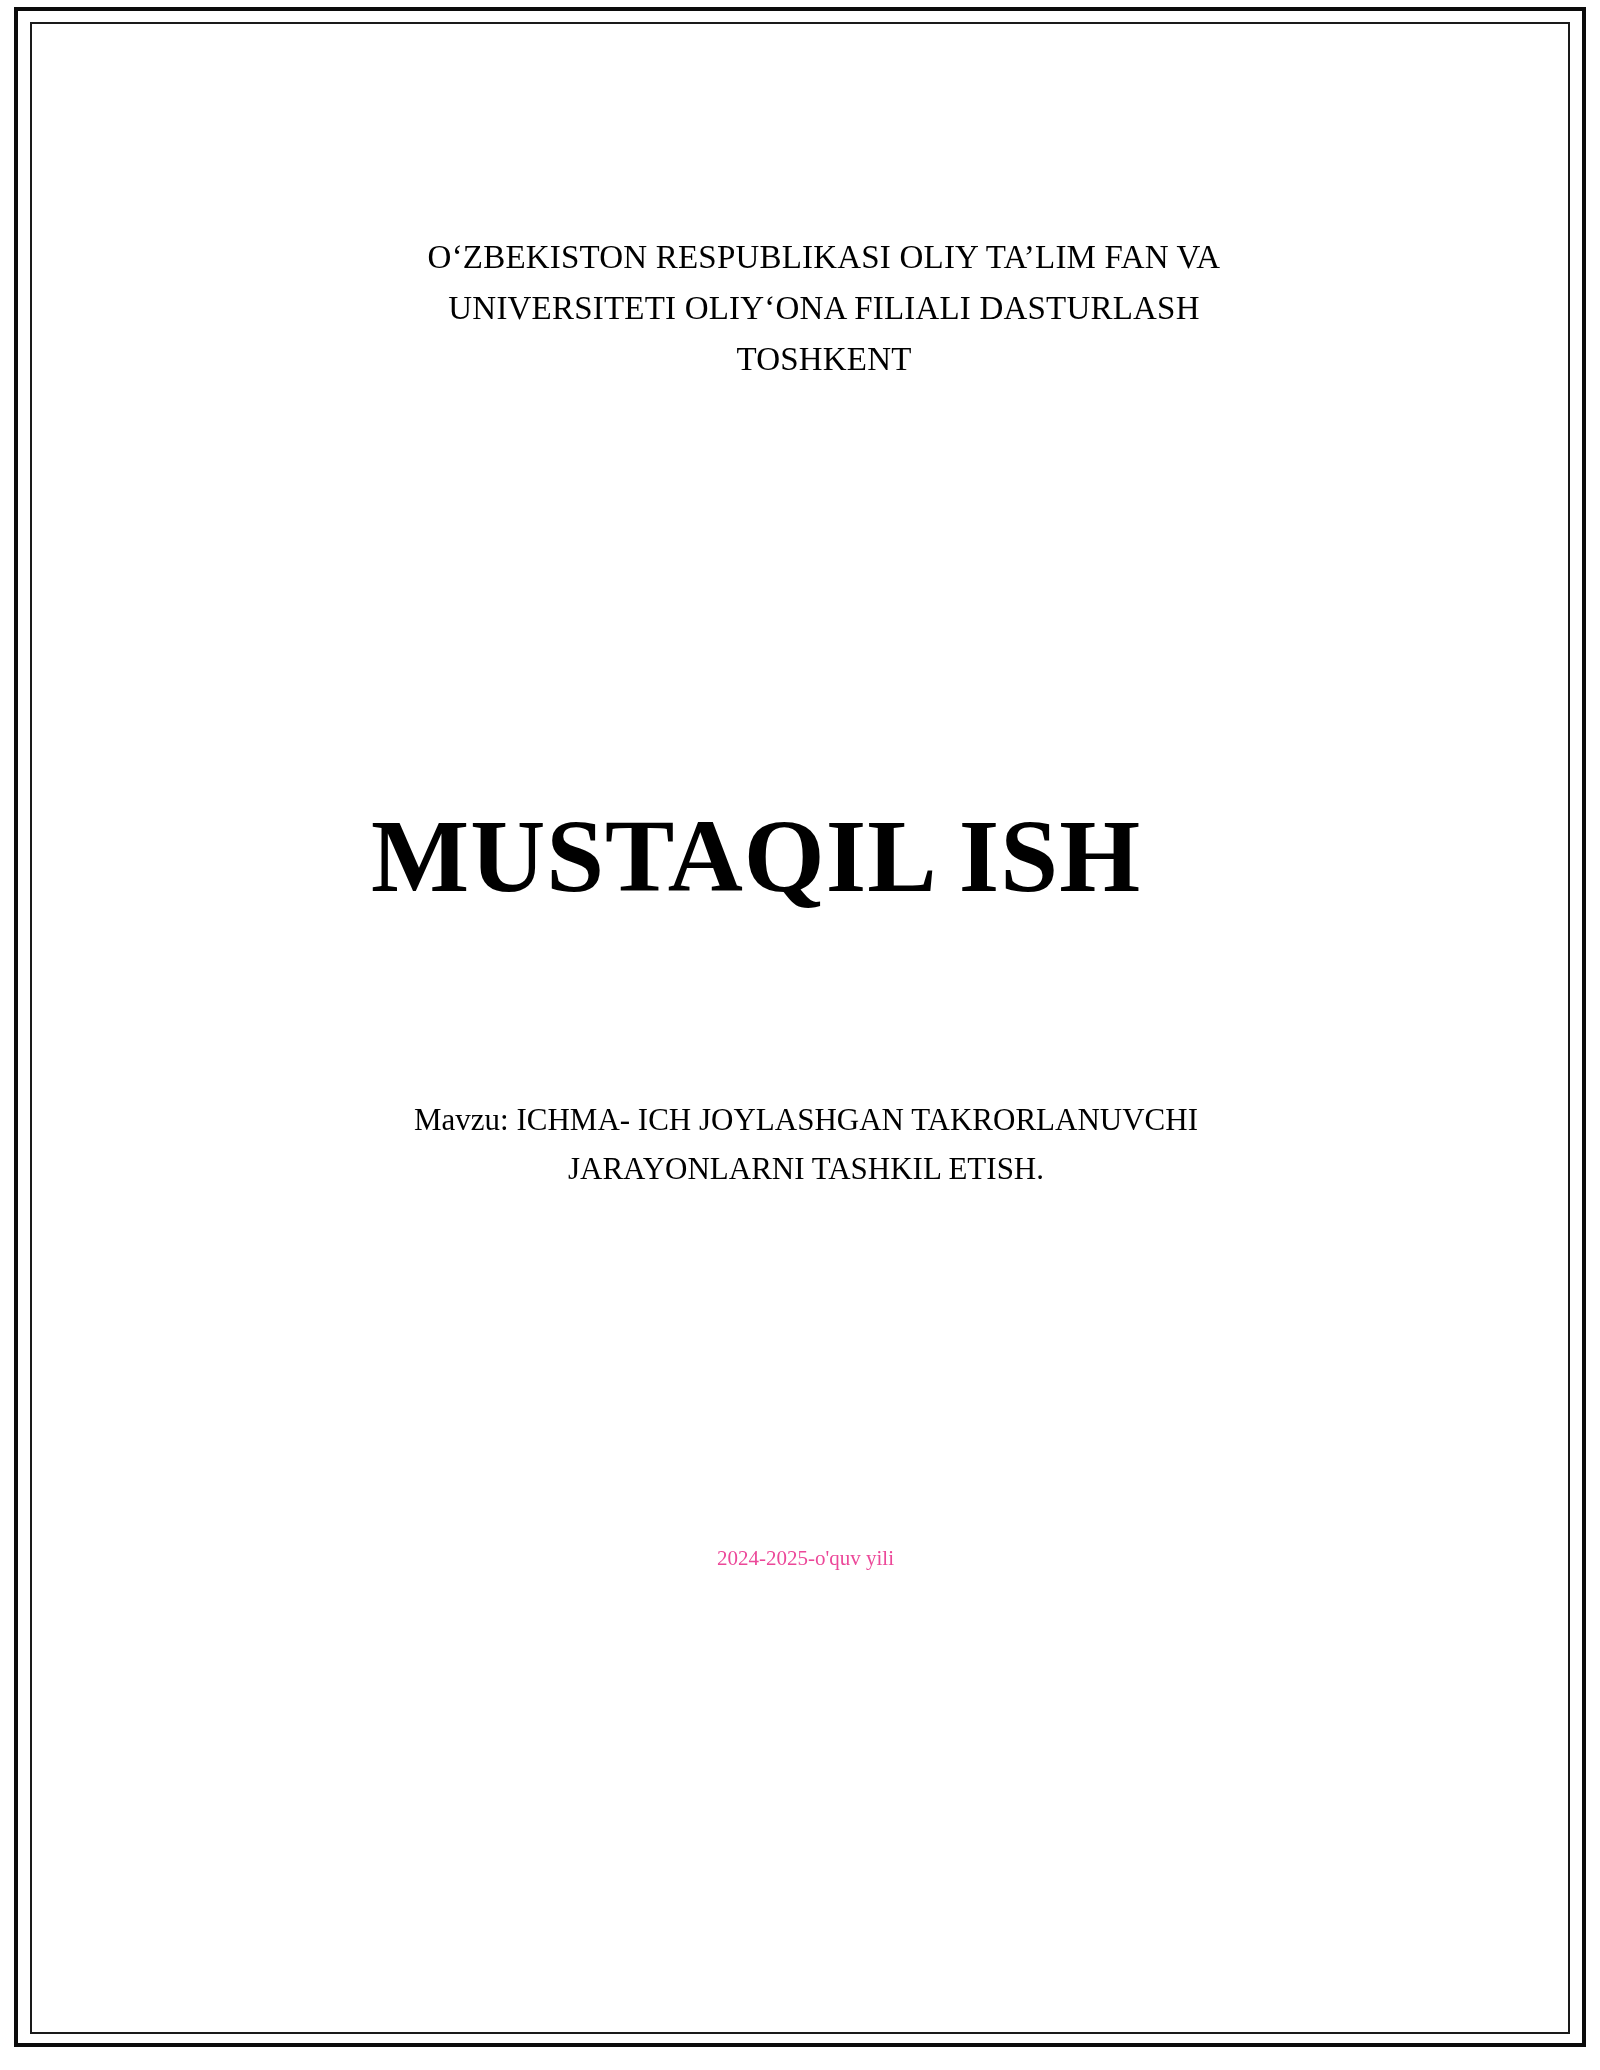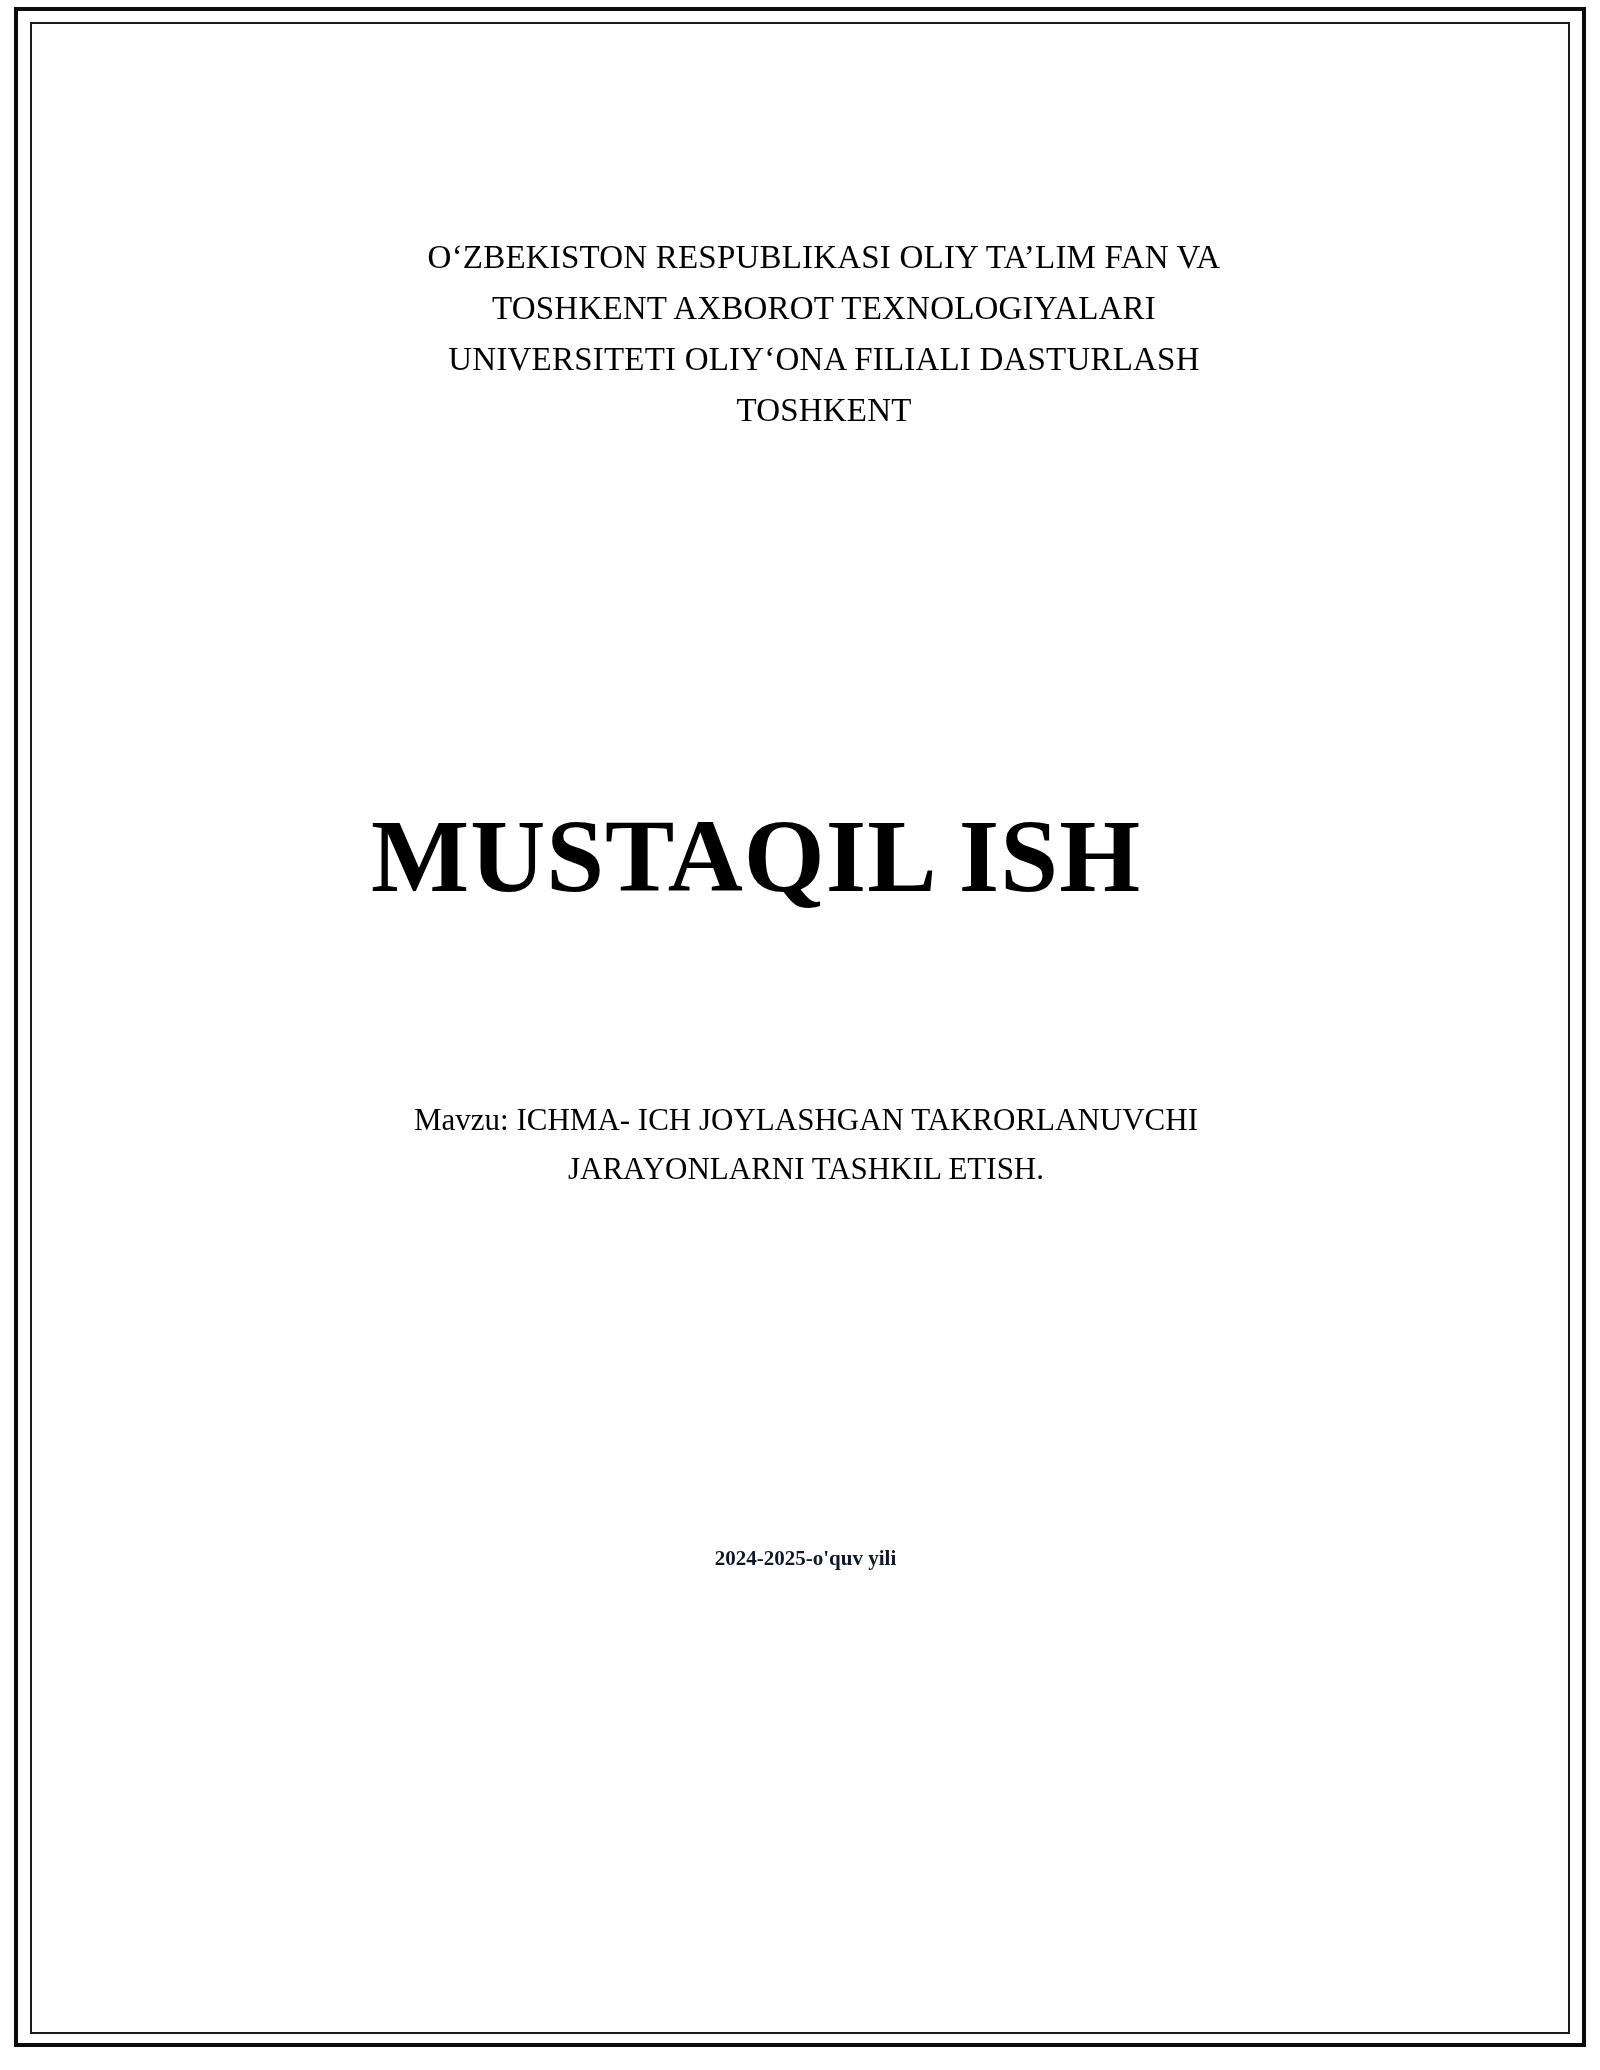--- a/index.html
+++ b/index.html
@@ -100,39 +100,38 @@
   }
   .year-block {
     position: absolute;
     left: 0;
     top: 1523px;
     width: 1540px;
     text-align: center;
   }
   .year-text {
     font-family: "Liberation Serif", serif;
-    font-weight: bold;
+    font-weight: normal;
     font-size: 21px;
     line-height: 26px;
-    color: #0f172a;
+    color: #ec4899;
     margin-left: 11px;
   }
 </style>
 </head>
 <body>
 
 <div class="page">
   <div class="page-frame-outer"></div>
   <div class="page-frame-inner"></div>
 
   <div class="content">
 
     <div class="header-block">
       <div class="header-line">O‘ZBEKISTON RESPUBLIKASI OLIY TA’LIM FAN VA</div>
-      <div class="header-line">TOSHKENT AXBOROT TEXNOLOGIYALARI</div>
       <div class="header-line">UNIVERSITETI OLIY‘ONA FILIALI DASTURLASH</div>
       <div class="header-line">TOSHKENT</div>
     </div>
 
     <div class="main-title">MUSTAQIL ISH</div>
 
     <div class="subject-block">
       <div class="subject-line">Mavzu: ICHMA- ICH JOYLASHGAN TAKRORLANUVCHI</div>
       <div class="subject-line">JARAYONLARNI TASHKIL ETISH.</div>
     </div>

